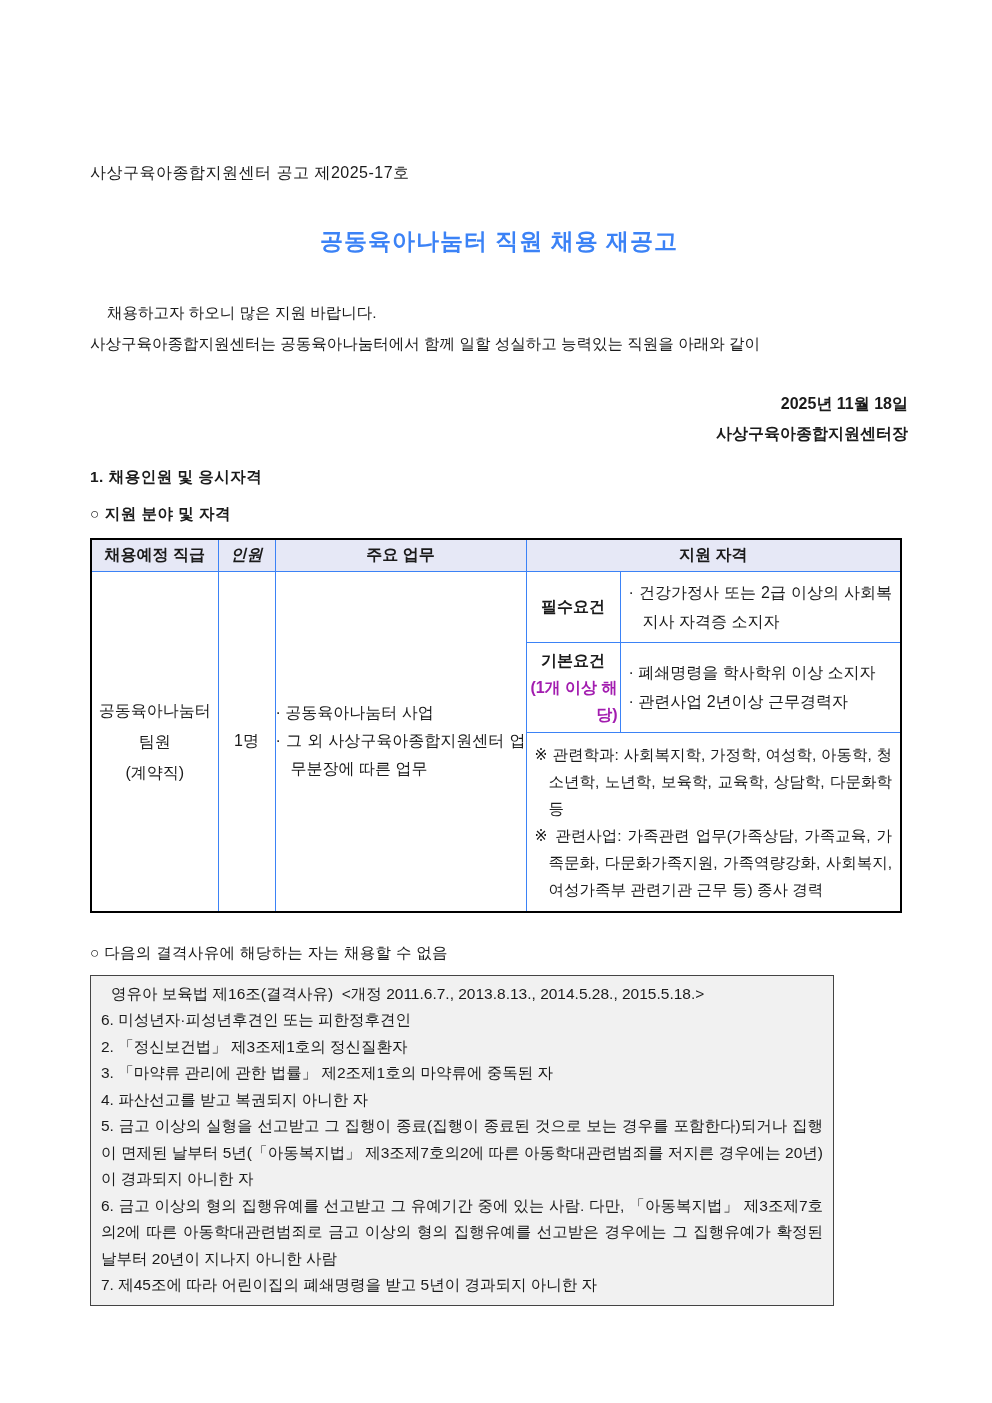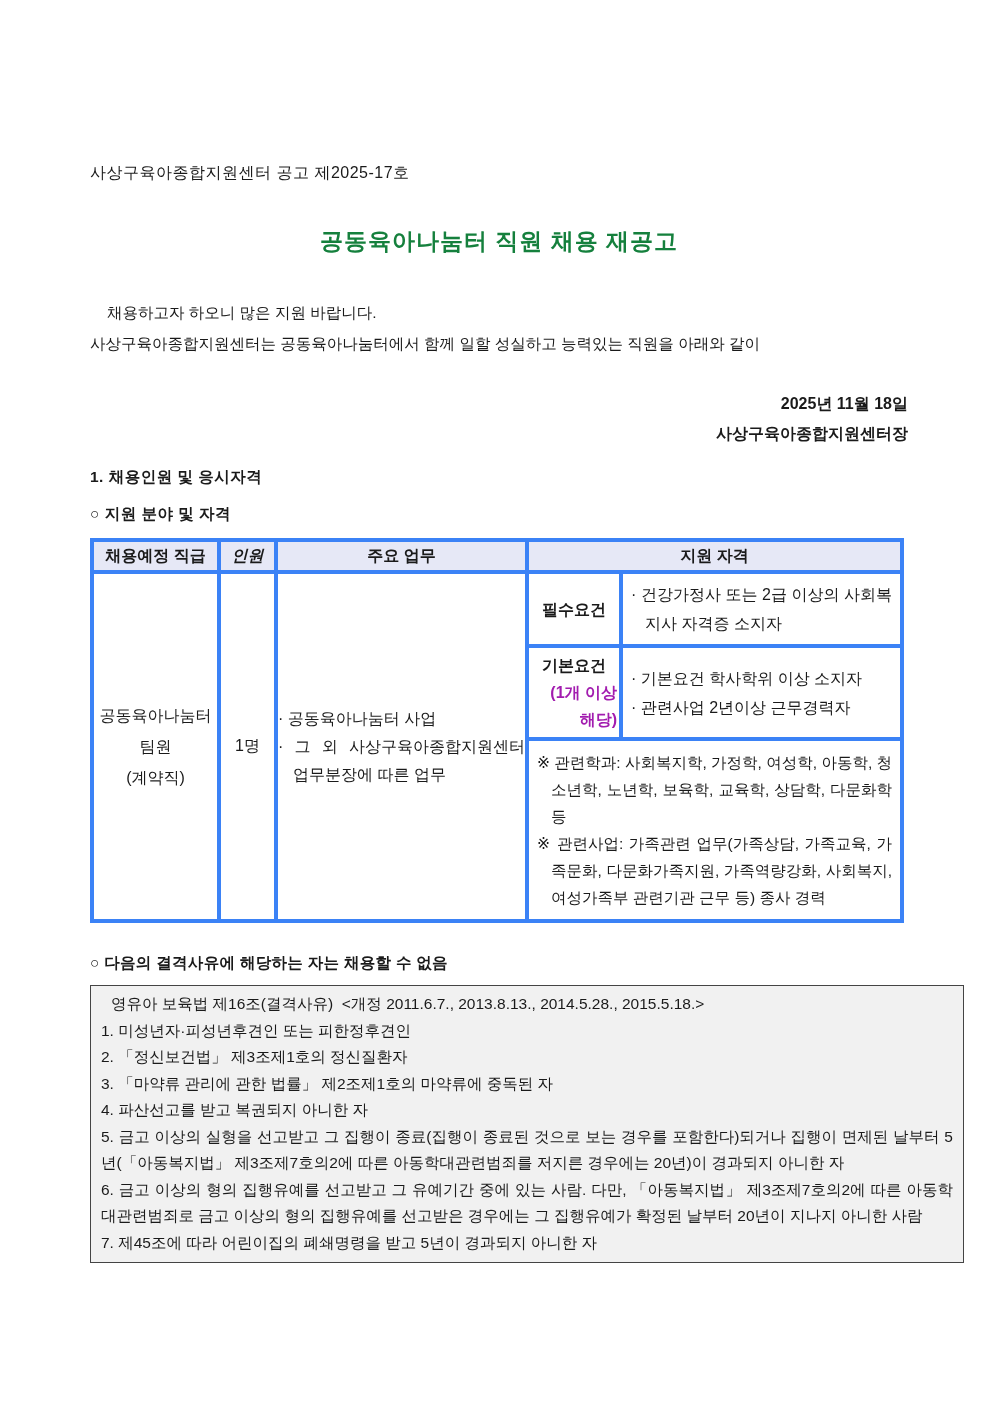--- a/index.html
+++ b/index.html
@@ -27,21 +27,21 @@
   .sec-heading { margin-top: 18px; font-size: 15.5px; font-weight: bold; letter-spacing: 0.5px; }
   .sub-heading { margin-top: 16px; font-size: 15.5px; font-weight: bold; letter-spacing: 0.5px; }
 
   table.recruit {
     margin-top: 13px;
     border-collapse: collapse;
     width: 810px;
     table-layout: fixed;
     font-size: 16px;
   }
-  table.recruit th, table.recruit td { border: 4px solid #3b82f6; }
+  table.recruit th, table.recruit td { border: 1px solid #3b82f6; }
   table.recruit { border: 2px solid #000; }
   table.recruit th {
     height: 32px;
     font-weight: bold;
     text-align: center;
     vertical-align: middle;
     font-size: 16px;
   }
   td.c-position { text-align: center; vertical-align: middle; line-height: 31px; }
   td.c-count { text-align: center; vertical-align: middle; }
@@ -50,41 +50,41 @@
   td.q-label { text-align: center; vertical-align: middle; font-weight: bold; line-height: 27px; padding: 4px 2px; }
   td.q-label .sub { display: block; font-weight: bold; }
   td.q-items { vertical-align: middle; padding: 6px 8px; line-height: 29px; }
   td.q-items .line { padding-left: 14px; text-indent: -14px; word-break: break-all; text-align: justify; }
   td.q-notes { vertical-align: middle; padding: 8px 8px; line-height: 27px; font-size: 15.5px; }
   td.q-notes .line { padding-left: 14px; text-indent: -14px; word-break: break-all; text-align: justify; }
   tr.r-required { height: 61px; }
   tr.r-basic { height: 89px; }
   tr.r-notes { height: 163px; }
 
-  .sub-heading2 { margin-top: 30px; font-size: 15.5px; font-weight: bold; letter-spacing: 0.3px; }
+  .sub-heading2 { margin-top: 30px; font-size: 15.5px; font-weight: normal; letter-spacing: 0.3px; }
   .law-box {
     margin-top: 11px;
-    width: 874px;
+    width: 744px;
     border: 1.5px solid #444;
     background: #f1f1f1;
     padding: 5px 10px 6px 10px;
     font-size: 15.5px;
     line-height: 26.5px;
   }
   .law-box .title-line { text-indent: 10px; white-space: pre-wrap; }
   .law-box .line { text-align: justify; word-break: break-all; }
 </style>
 </head>
 <body>
 
 <div class="page">
 
   <div class="doc-number">사상구육아종합지원센터 공고 제2025-17호</div>
 
-  <div class="page-title" style="color: #15803d;">공동육아나눔터 직원 채용 재공고</div>
+  <div class="page-title" style="color: #3b82f6;">공동육아나눔터 직원 채용 재공고</div>
 
   <div class="intro">
     <div>
         <div class="line">채용하고자 하오니 많은 지원 바랍니다.</div>
         <div class="line">사상구육아종합지원센터는 공동육아나눔터에서 함께 일할 성실하고 능력있는 직원을 아래와 같이</div>
       </div>
   </div>
 
   <div class="date-block">
     <div>2025년 11월 18일</div>
@@ -131,42 +131,42 @@
             </div>
       </td>
     </tr>
     <tr class="r-basic">
       <td class="q-label">
         <span>기본요건</span>
         <span class="sub" id="basic-sub" style="color: #a21caf; text-align: right;">(1개 이상 해당)</span>
       </td>
       <td class="q-items">
         <div>
-              <div class="line">· 기본요건 학사학위 이상 소지자</div>
+              <div class="line">· 폐쇄명령을 학사학위 이상 소지자</div>
               <div class="line">· 관련사업 2년이상 근무경력자</div>
             </div>
       </td>
     </tr>
     <tr class="r-notes">
       <td colspan="2" class="q-notes">
         <div>
               <div class="line">※ 관련학과: 사회복지학, 가정학, 여성학, 아동학, 청소년학, 노년학, 보육학, 교육학, 상담학, 다문화학 등</div>
               <div class="line">※ 관련사업: 가족관련 업무(가족상담, 가족교육, 가족문화, 다문화가족지원, 가족역량강화, 사회복지, 여성가족부 관련기관 근무 등) 종사 경력</div>
             </div>
       </td>
     </tr>
   </tbody>
     </table>
 
   <div class="sub-heading2">○ 다음의 결격사유에 해당하는 자는 채용할 수 없음</div>
 
   <div class="law-box" style="background: rgb(241, 241, 241);">
     <div class="title-line">영유아 보육법 제16조(결격사유)  &lt;개정 2011.6.7., 2013.8.13., 2014.5.28., 2015.5.18.&gt;</div>
     <div>
-        <div class="line">1. 미성년자·피성년후견인 또는 피한정후견인</div>
+        <div class="line">6. 미성년자·피성년후견인 또는 피한정후견인</div>
         <div class="line">2. 「정신보건법」 제3조제1호의 정신질환자</div>
         <div class="line">3. 「마약류 관리에 관한 법률」 제2조제1호의 마약류에 중독된 자</div>
         <div class="line">4. 파산선고를 받고 복권되지 아니한 자</div>
         <div class="line">5. 금고 이상의 실형을 선고받고 그 집행이 종료(집행이 종료된 것으로 보는 경우를 포함한다)되거나 집행이 면제된 날부터 5년(「아동복지법」 제3조제7호의2에 따른 아동학대관련범죄를 저지른 경우에는 20년)이 경과되지 아니한 자</div>
         <div class="line">6. 금고 이상의 형의 집행유예를 선고받고 그 유예기간 중에 있는 사람. 다만, 「아동복지법」 제3조제7호의2에 따른 아동학대관련범죄로 금고 이상의 형의 집행유예를 선고받은 경우에는 그 집행유예가 확정된 날부터 20년이 지나지 아니한 사람</div>
         <div class="line">7. 제45조에 따라 어린이집의 폐쇄명령을 받고 5년이 경과되지 아니한 자</div>
       </div>
   </div>
 
 </div>

